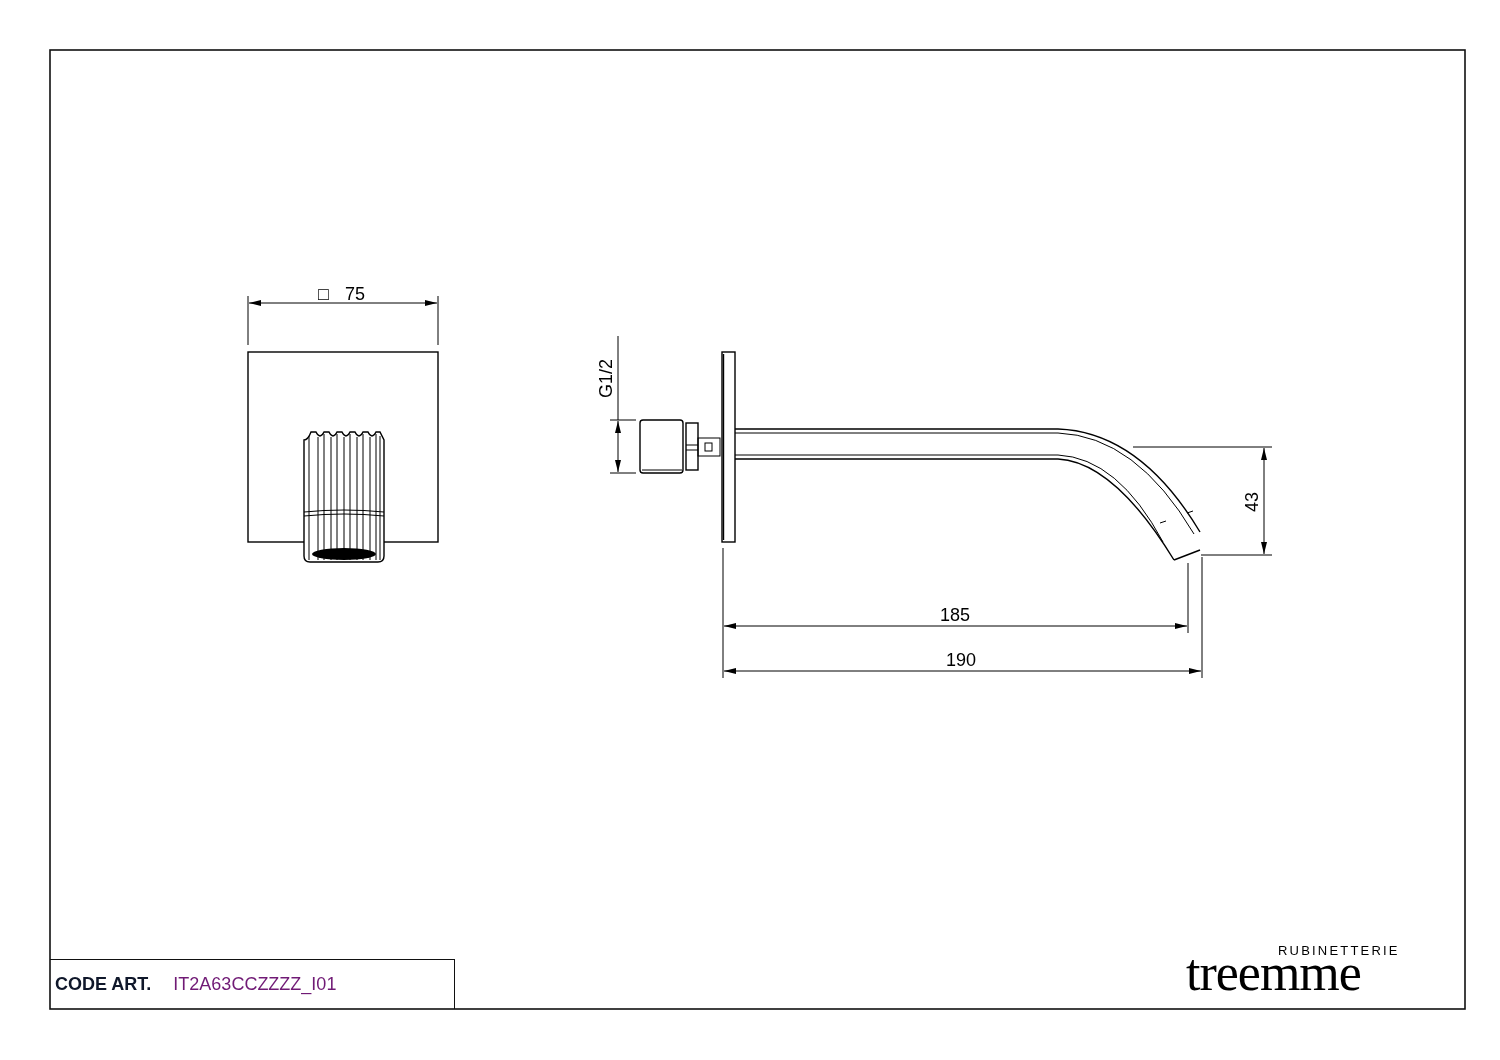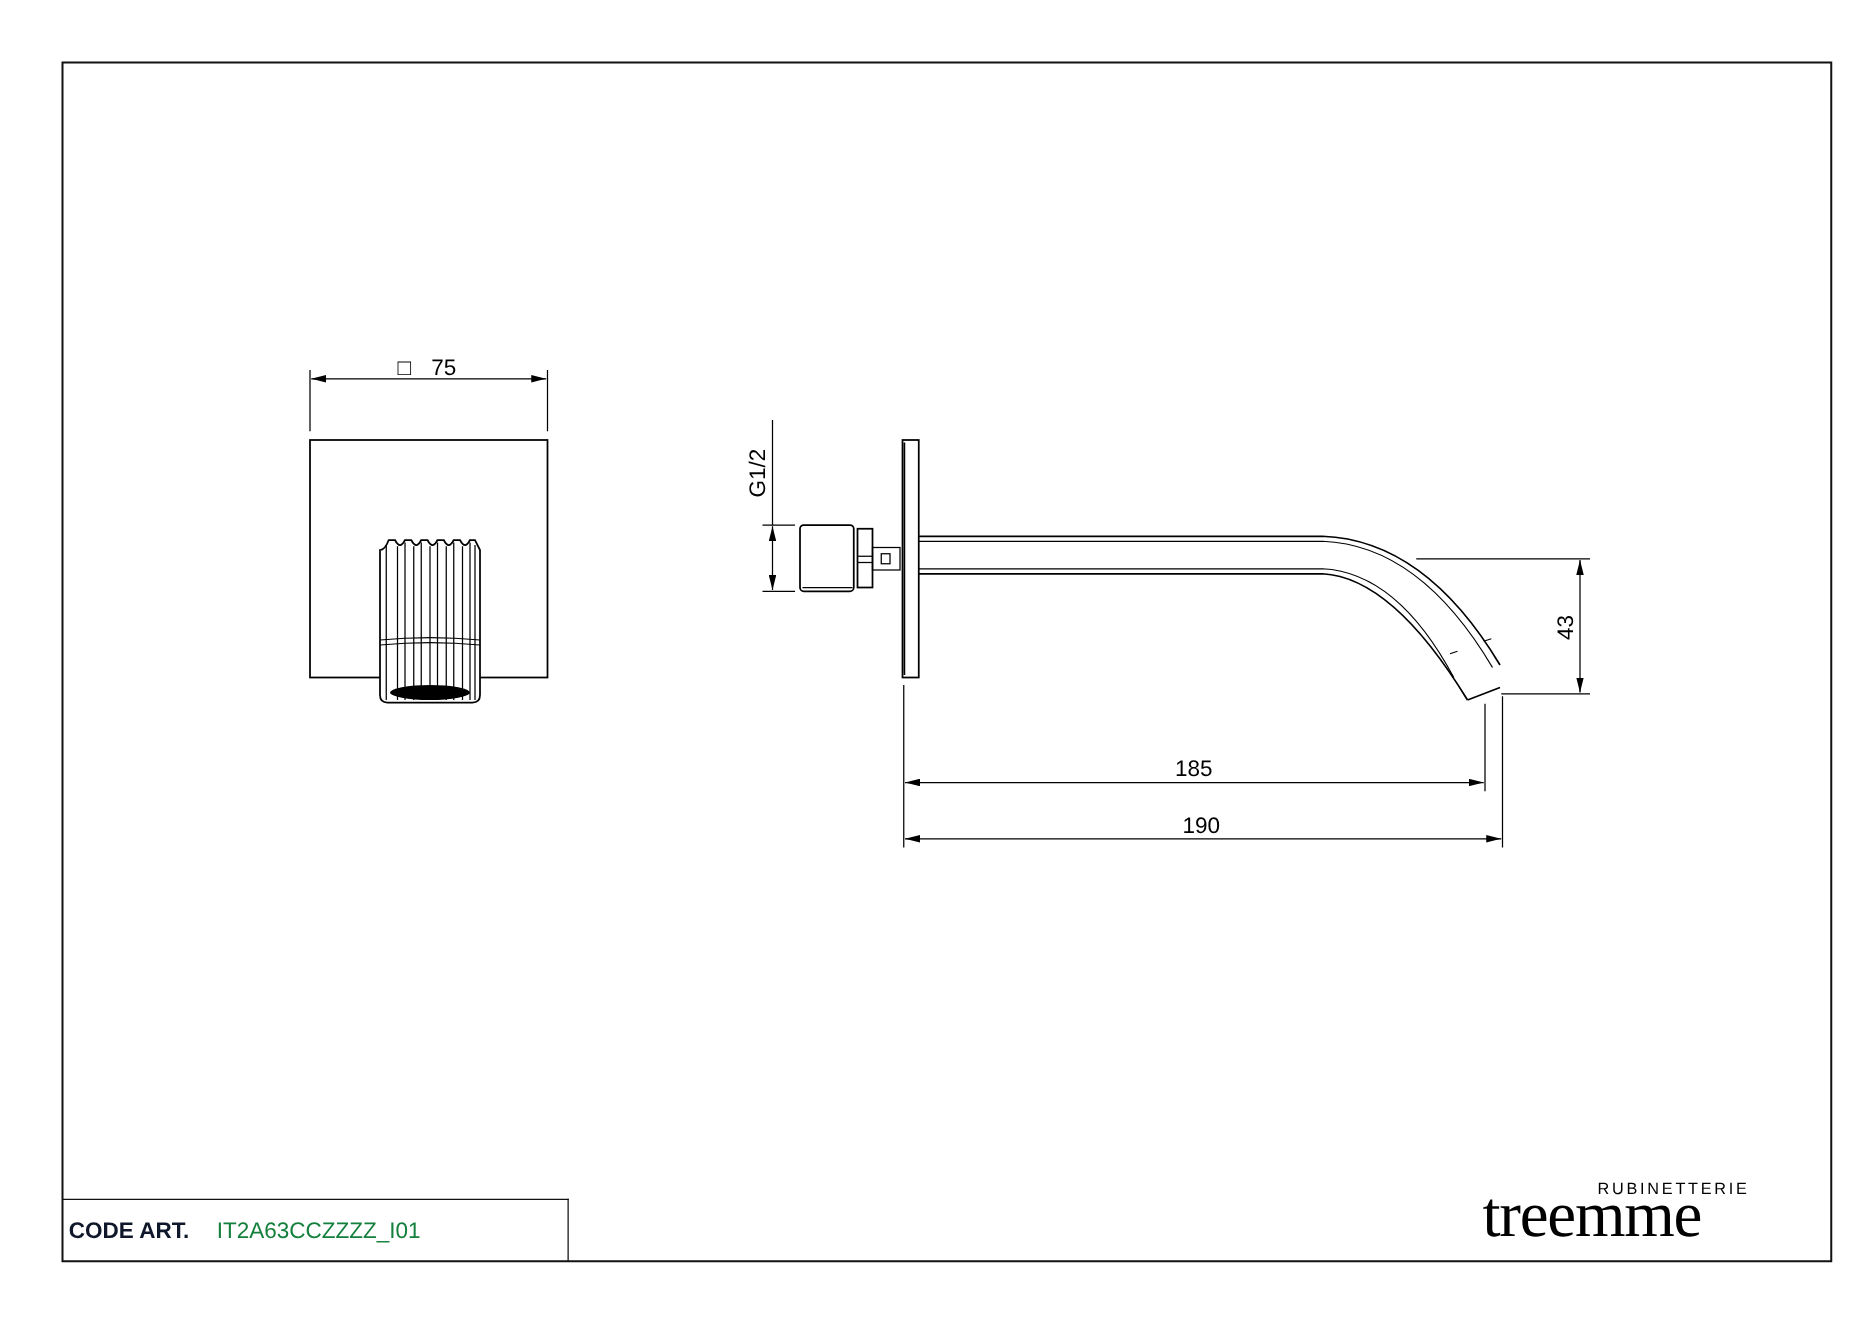--- a/index.html
+++ b/index.html
@@ -4,21 +4,21 @@
   <style>
     html, body { margin: 0; padding: 0; background: #ffffff; }
     body { width: 1500px; height: 1060px; position: relative; overflow: hidden; font-family: "Liberation Sans", sans-serif; }
     #drawing { position: absolute; left: 0; top: 0; }
     .frame-line { stroke: #111; stroke-width: 1.6; fill: none; }
     .thin { stroke: #000; stroke-width: 1; fill: none; }
     .med { stroke: #000; stroke-width: 1.4; fill: none; }
     .dimtext { font-family: "Liberation Sans", sans-serif; font-size: 18px; fill: #000; }
     .codebox { position: absolute; left: 50px; top: 959px; width: 405px; height: 50px; border-top: 1.5px solid #111; border-right: 1.5px solid #111; box-sizing: border-box; display: flex; align-items: center; padding-left: 5px; }
     .code-label { font-weight: bold; font-size: 18px; color: #0f172a; }
-    .code-value { font-size: 18px; color: #15803d; margin-left: 22px; }
+    .code-value { font-size: 18px; color: #701a75; margin-left: 22px; }
     .logo { position: absolute; left: 1186px; top: 940px; width: 280px; height: 66px; }
     .logo-sub { position: absolute; left: 92px; top: 3px; font-family: "Liberation Sans", sans-serif; font-size: 13px; letter-spacing: 2.2px; color: #000; }
     .logo-main { position: absolute; left: 0; top: 0; font-family: "Liberation Serif", serif; font-size: 52px; line-height: 66px; color: #000; letter-spacing: -1px; }
   </style>
 </head>
 <body>
 
 <svg id="drawing" width="1500" height="1060" viewBox="0 0 1500 1060" xmlns="http://www.w3.org/2000/svg">
   <defs>
     <marker id="arr" viewBox="0 0 12 6" refX="12" refY="3" markerWidth="12" markerHeight="6" orient="auto-start-reverse" markerUnits="userSpaceOnUse">

